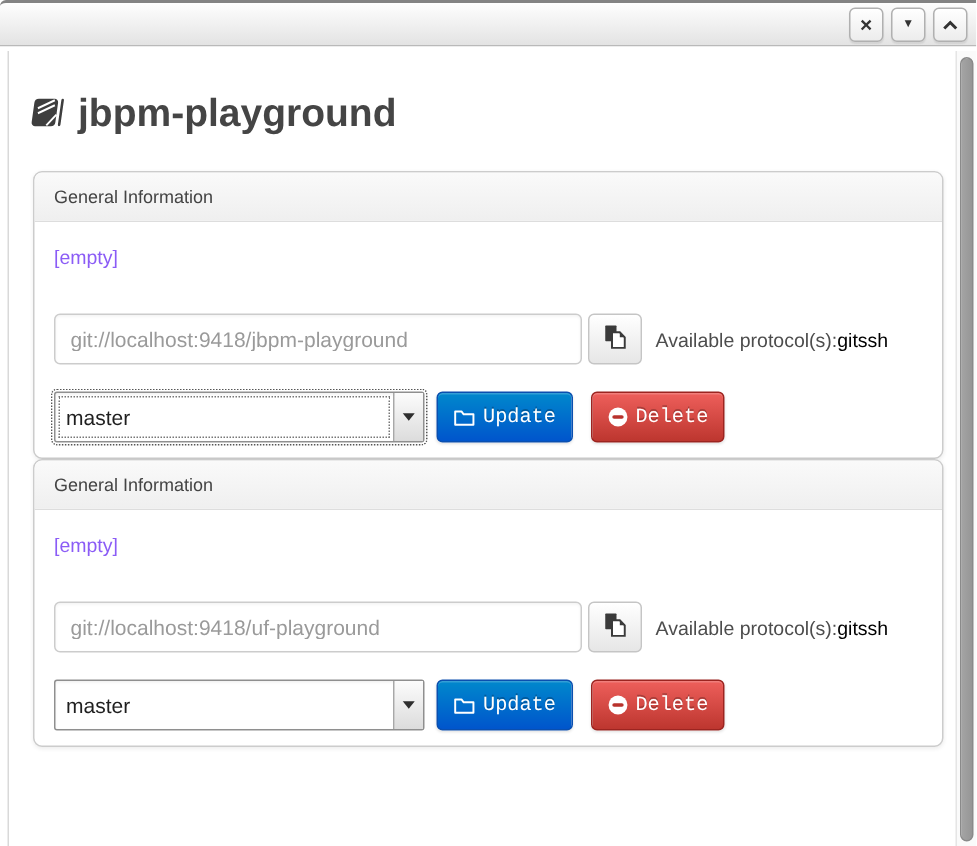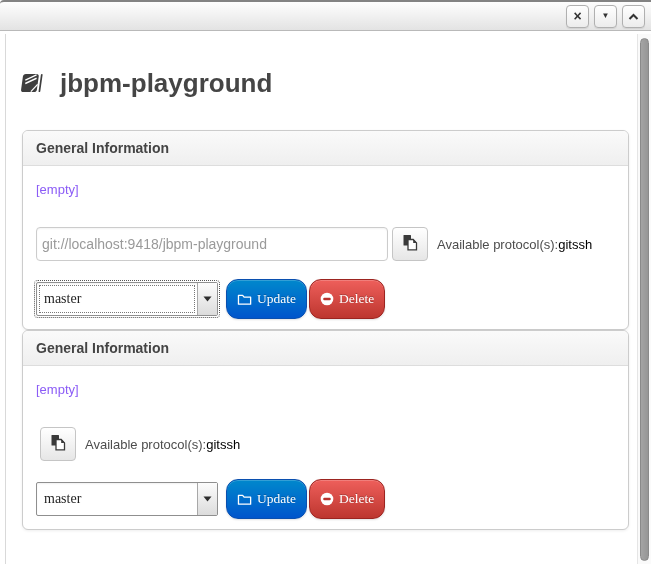--- a/index.html
+++ b/index.html
@@ -24,61 +24,61 @@
   .content{position:absolute;top:34px;left:5px;right:14px;bottom:0;background:#fff;
     border-left:1px solid #d9d9d9;overflow:hidden;}
   .scrollbar{position:absolute;top:34px;right:0;width:14px;bottom:0;background:#fafafa;
     border-left:1px solid #e5e5e5;}
   .scroll-thumb{position:absolute;left:2px;right:2px;top:4px;bottom:3px;
     background:linear-gradient(90deg,#a4a4a4,#969696);border:1px solid #8a8a8a;border-radius:6px;}
 
   
   .repo-heading{display:flex;align-items:center;gap:9px;margin:26px 14px 24px 14px;}
   .repo + .repo .repo-heading{margin-top:14px;}
-  .repo-heading h1{margin:8px;font-size:26px;font-weight:bold;color:#454545;line-height:30px;}
+  .repo-heading h1{margin:0;font-size:26px;font-weight:bold;color:#454545;line-height:30px;}
   .book{display:flex;align-items:center;}
 
   .panel{margin:0 8px 0 16px;border:1px solid #cccccc;border-radius:6px;
     box-shadow:0 1px 3px rgba(0,0,0,.07);background:#fff;}
   .panel-hd{padding:9px 13px;background:linear-gradient(#fafafa,#efefef);
     border-bottom:1px solid #dddddd;border-radius:5px 5px 0 0;
-    font-size:14px;font-weight:bold;color:#444;}
+    font-size:12px;font-weight:normal;color:#444;}
   .panel-bd{padding:12px 13px 10px 13px;}
   .empty{font-size:13px;color:#8b5cf6;margin:4px 0 30px 0;}
 
   .row{display:flex;align-items:center;}
   .url-row{margin-bottom:18px;}
   .url-input{width:352px;height:34px;border:1px solid #cccccc;border-radius:4px;
-    padding:0 5px;font-size:14px;color:#9a9a9a;background:#fff;
+    padding:0 10px;font-size:14px;color:#9a9a9a;background:#fff;
     box-shadow:inset 0 1px 2px rgba(0,0,0,.05);font-family:"Liberation Sans",sans-serif;}
   .copy-btn{width:36px;height:34px;margin-left:4px;border:1px solid #c5c5c5;border-radius:4px;
     background:linear-gradient(#ffffff,#e6e6e6);display:flex;align-items:center;
     justify-content:center;cursor:pointer;padding:0;}
   .protocols{margin-left:9px;font-size:13px;color:#4d4d4d;white-space:nowrap;}
   .proto-link{color:#000000;text-decoration:none;cursor:pointer;}
   .proto-link + .proto-link{}
 
-  .select{width:182px;height:34px;border:1px solid #8f8f8f;border-radius:2px;
+  .select{width:247px;height:34px;border:1px solid #8f8f8f;border-radius:2px;
     background:#fff;display:flex;align-items:stretch;cursor:pointer;
-    box-shadow:inset 0 1px 2px rgba(0,0,0,.06);font-family:Liberation Serif, serif;}
+    box-shadow:inset 0 1px 2px rgba(0,0,0,.06);}
   .select .sel-text{flex:1;display:flex;align-items:center;padding:0 7px;
     font-size:14px;color:#1f1f1f;}
   .select .sel-arrow{width:20px;border-left:1px solid #a8a8a8;
     background:linear-gradient(#fcfcfc,#dcdcdc);display:flex;align-items:center;
     justify-content:center;}
   .select.focused{outline:1px dotted #555;outline-offset:1px;}
   .select.focused .sel-text{outline:1px dotted #777;outline-offset:-3px;}
 
-  .btn{height:40px;border-radius:12px;font-size:13.5px;color:#fff;cursor:pointer;
+  .btn{height:34px;border-radius:4px;font-size:13.5px;color:#fff;cursor:pointer;
     display:inline-flex;align-items:center;gap:5px;padding:0 10px;
-    text-shadow:0 -1px 0 rgba(0,0,0,.25);font-family:Liberation Serif, serif;
+    text-shadow:0 -1px 0 rgba(0,0,0,.25);font-family:Liberation Mono, monospace;
     box-shadow:inset 0 1px 0 rgba(255,255,255,.2),0 1px 2px rgba(0,0,0,.12);}
   .btn-update{margin-left:8px;background:linear-gradient(#0088cc,#0055cc);
     border:1px solid #0a4faf;}
-  .btn-delete{margin-left:2px;background:linear-gradient(#ee5f5b,#bd362f);
+  .btn-delete{margin-left:12px;background:linear-gradient(#ee5f5b,#bd362f);
     border:1px solid #9c2420;}
   .btn .ic{display:flex;align-items:center;}
 </style>
 </head>
 <body>
 
 <div class="window">
 
   <div class="titlebar">
     <div class="tb-controls">
@@ -173,20 +173,21 @@
     <section class="repo">
 
       <div class="panel">
         <div class="panel-hd">
           <span>General Information</span>
         </div>
         <div class="panel-bd">
           <div class="empty">[empty]</div>
 
           <div class="row url-row">
+            <input class="url-input" type="text" readonly="" value="git://localhost:9418/uf-playground" style="">
             <button class="copy-btn">
               <span>
                 <svg width="16" height="17" viewBox="0 0 16 17">
                   <rect x="1.5" y="1" width="7.5" height="10.5" rx="0.5" fill="#3a3a3a"></rect>
                   <path d="M6 5.5 h5.2 l3.3 3.4 v7 h-8.5 z" fill="#fff" stroke="#3a3a3a" stroke-width="1.3"></path>
                   <path d="M11.2 5.2 l3.6 3.7 h-3.6 z" fill="#3a3a3a"></path>
                 </svg>
               </span>
             </button>
             <span class="protocols">

